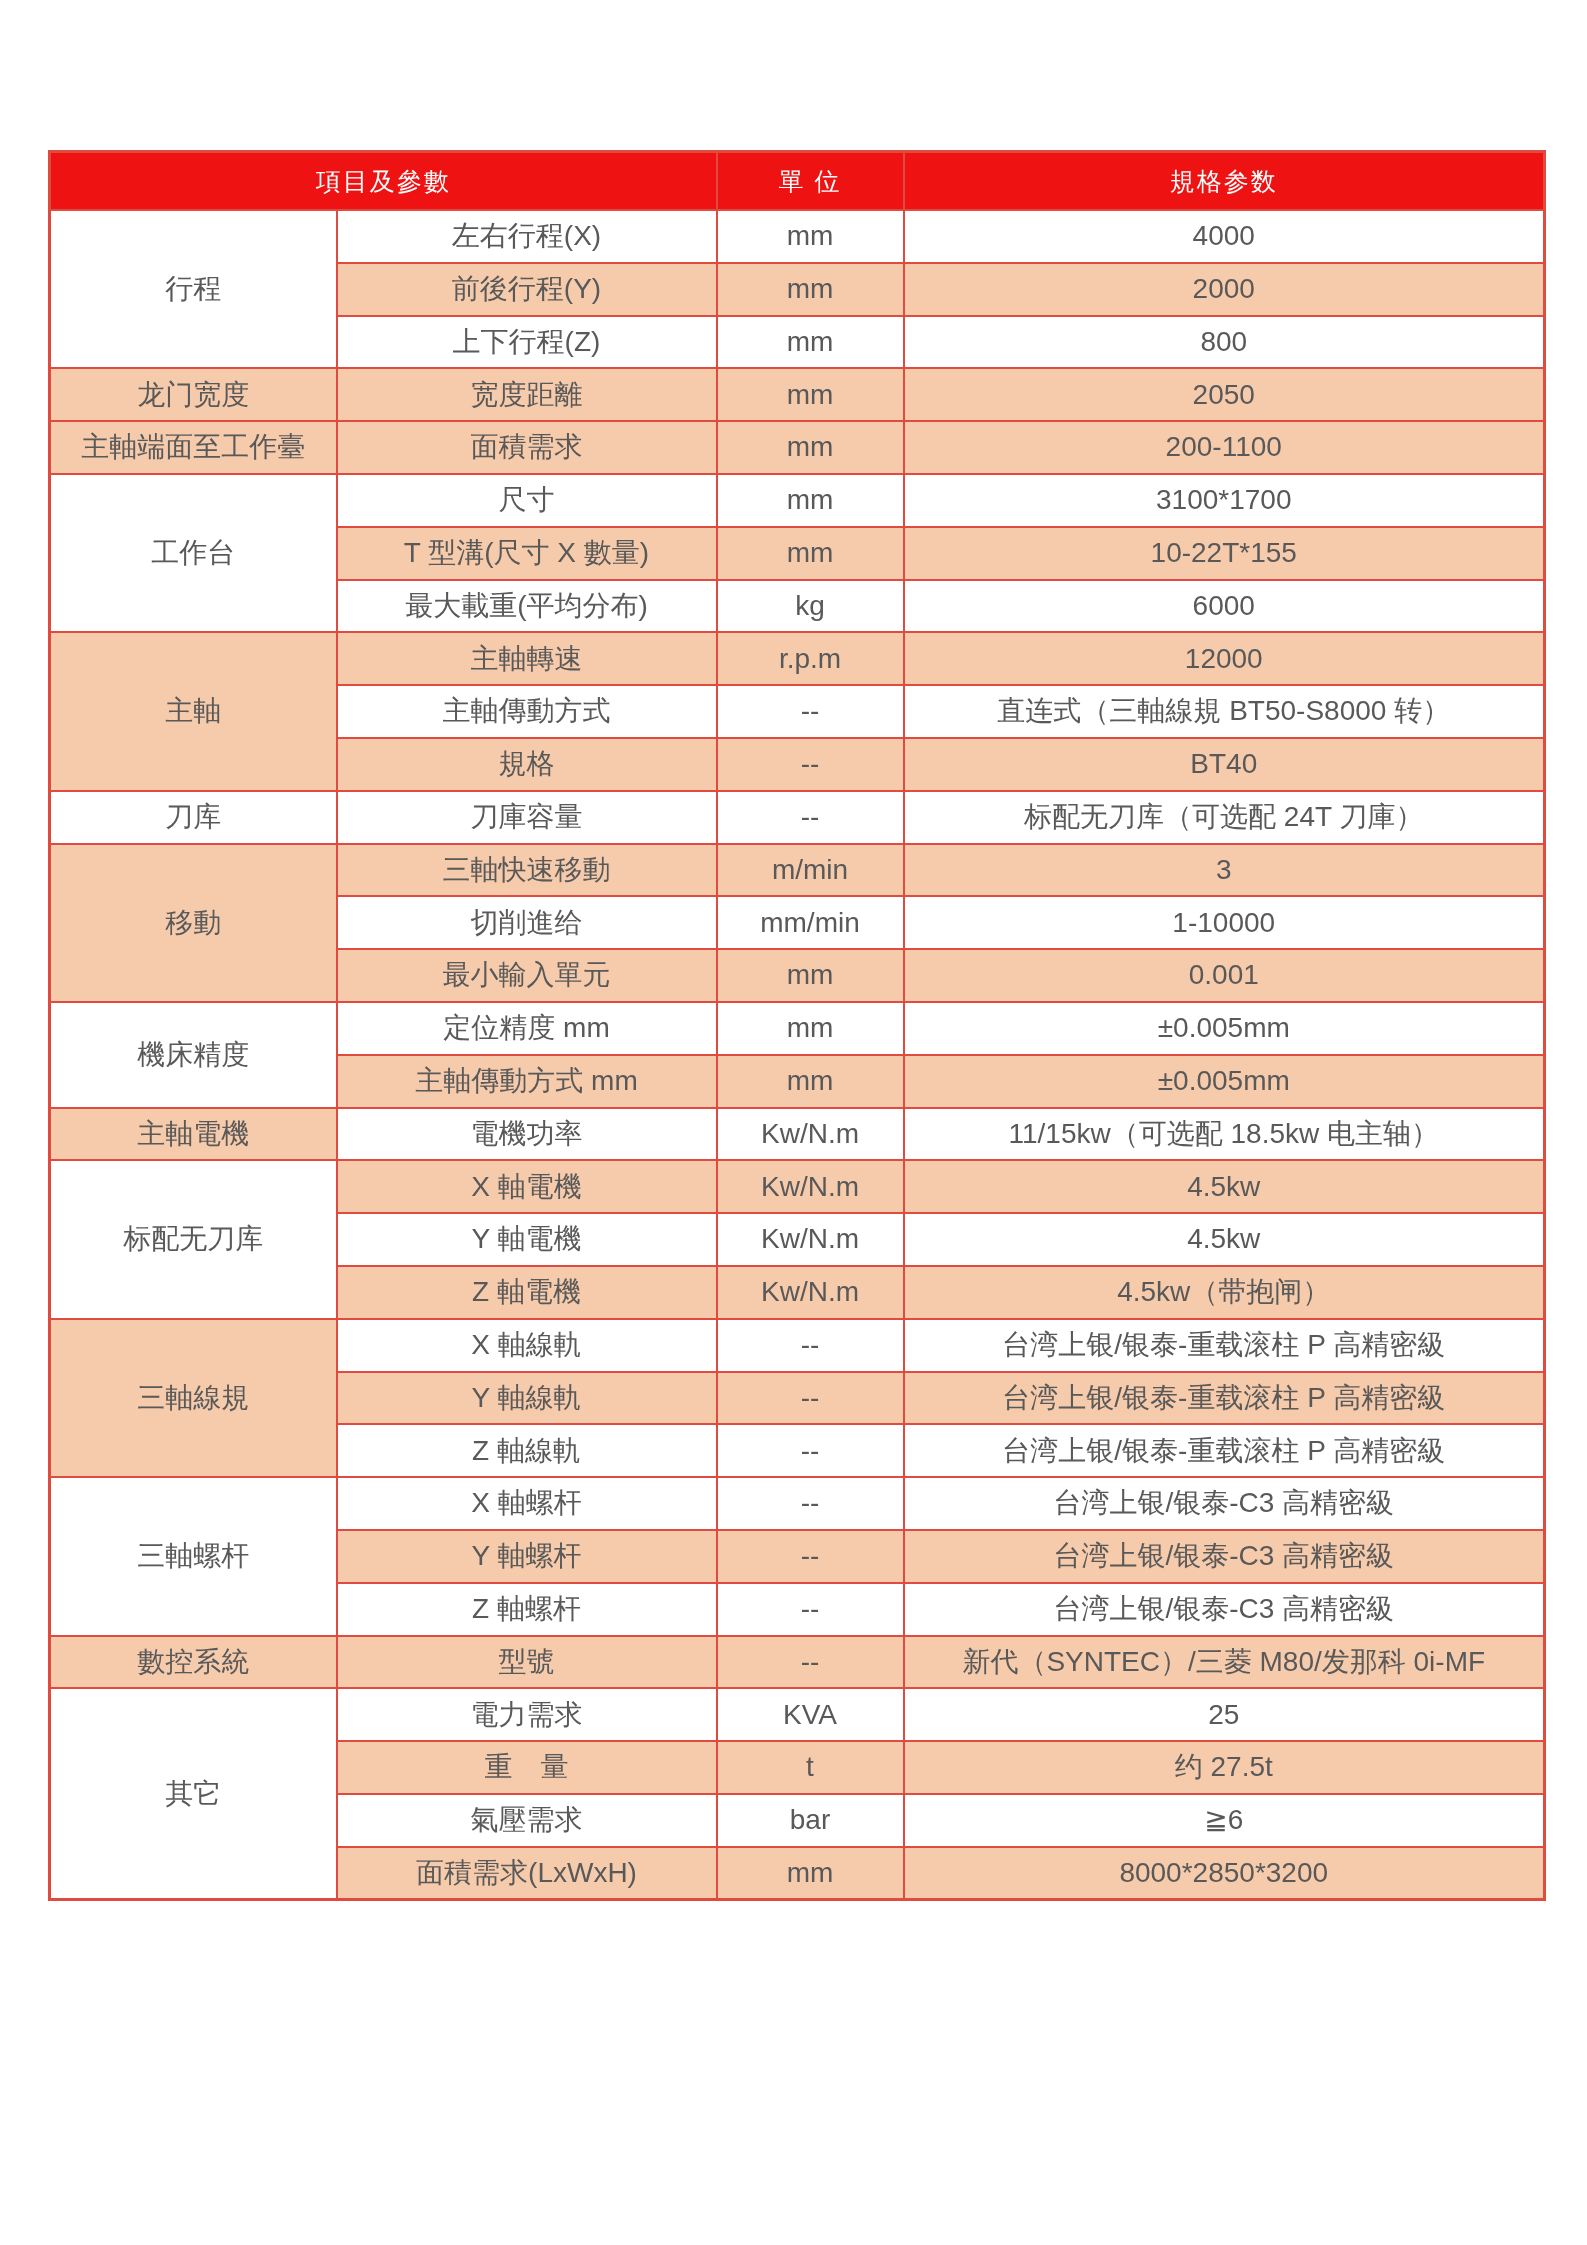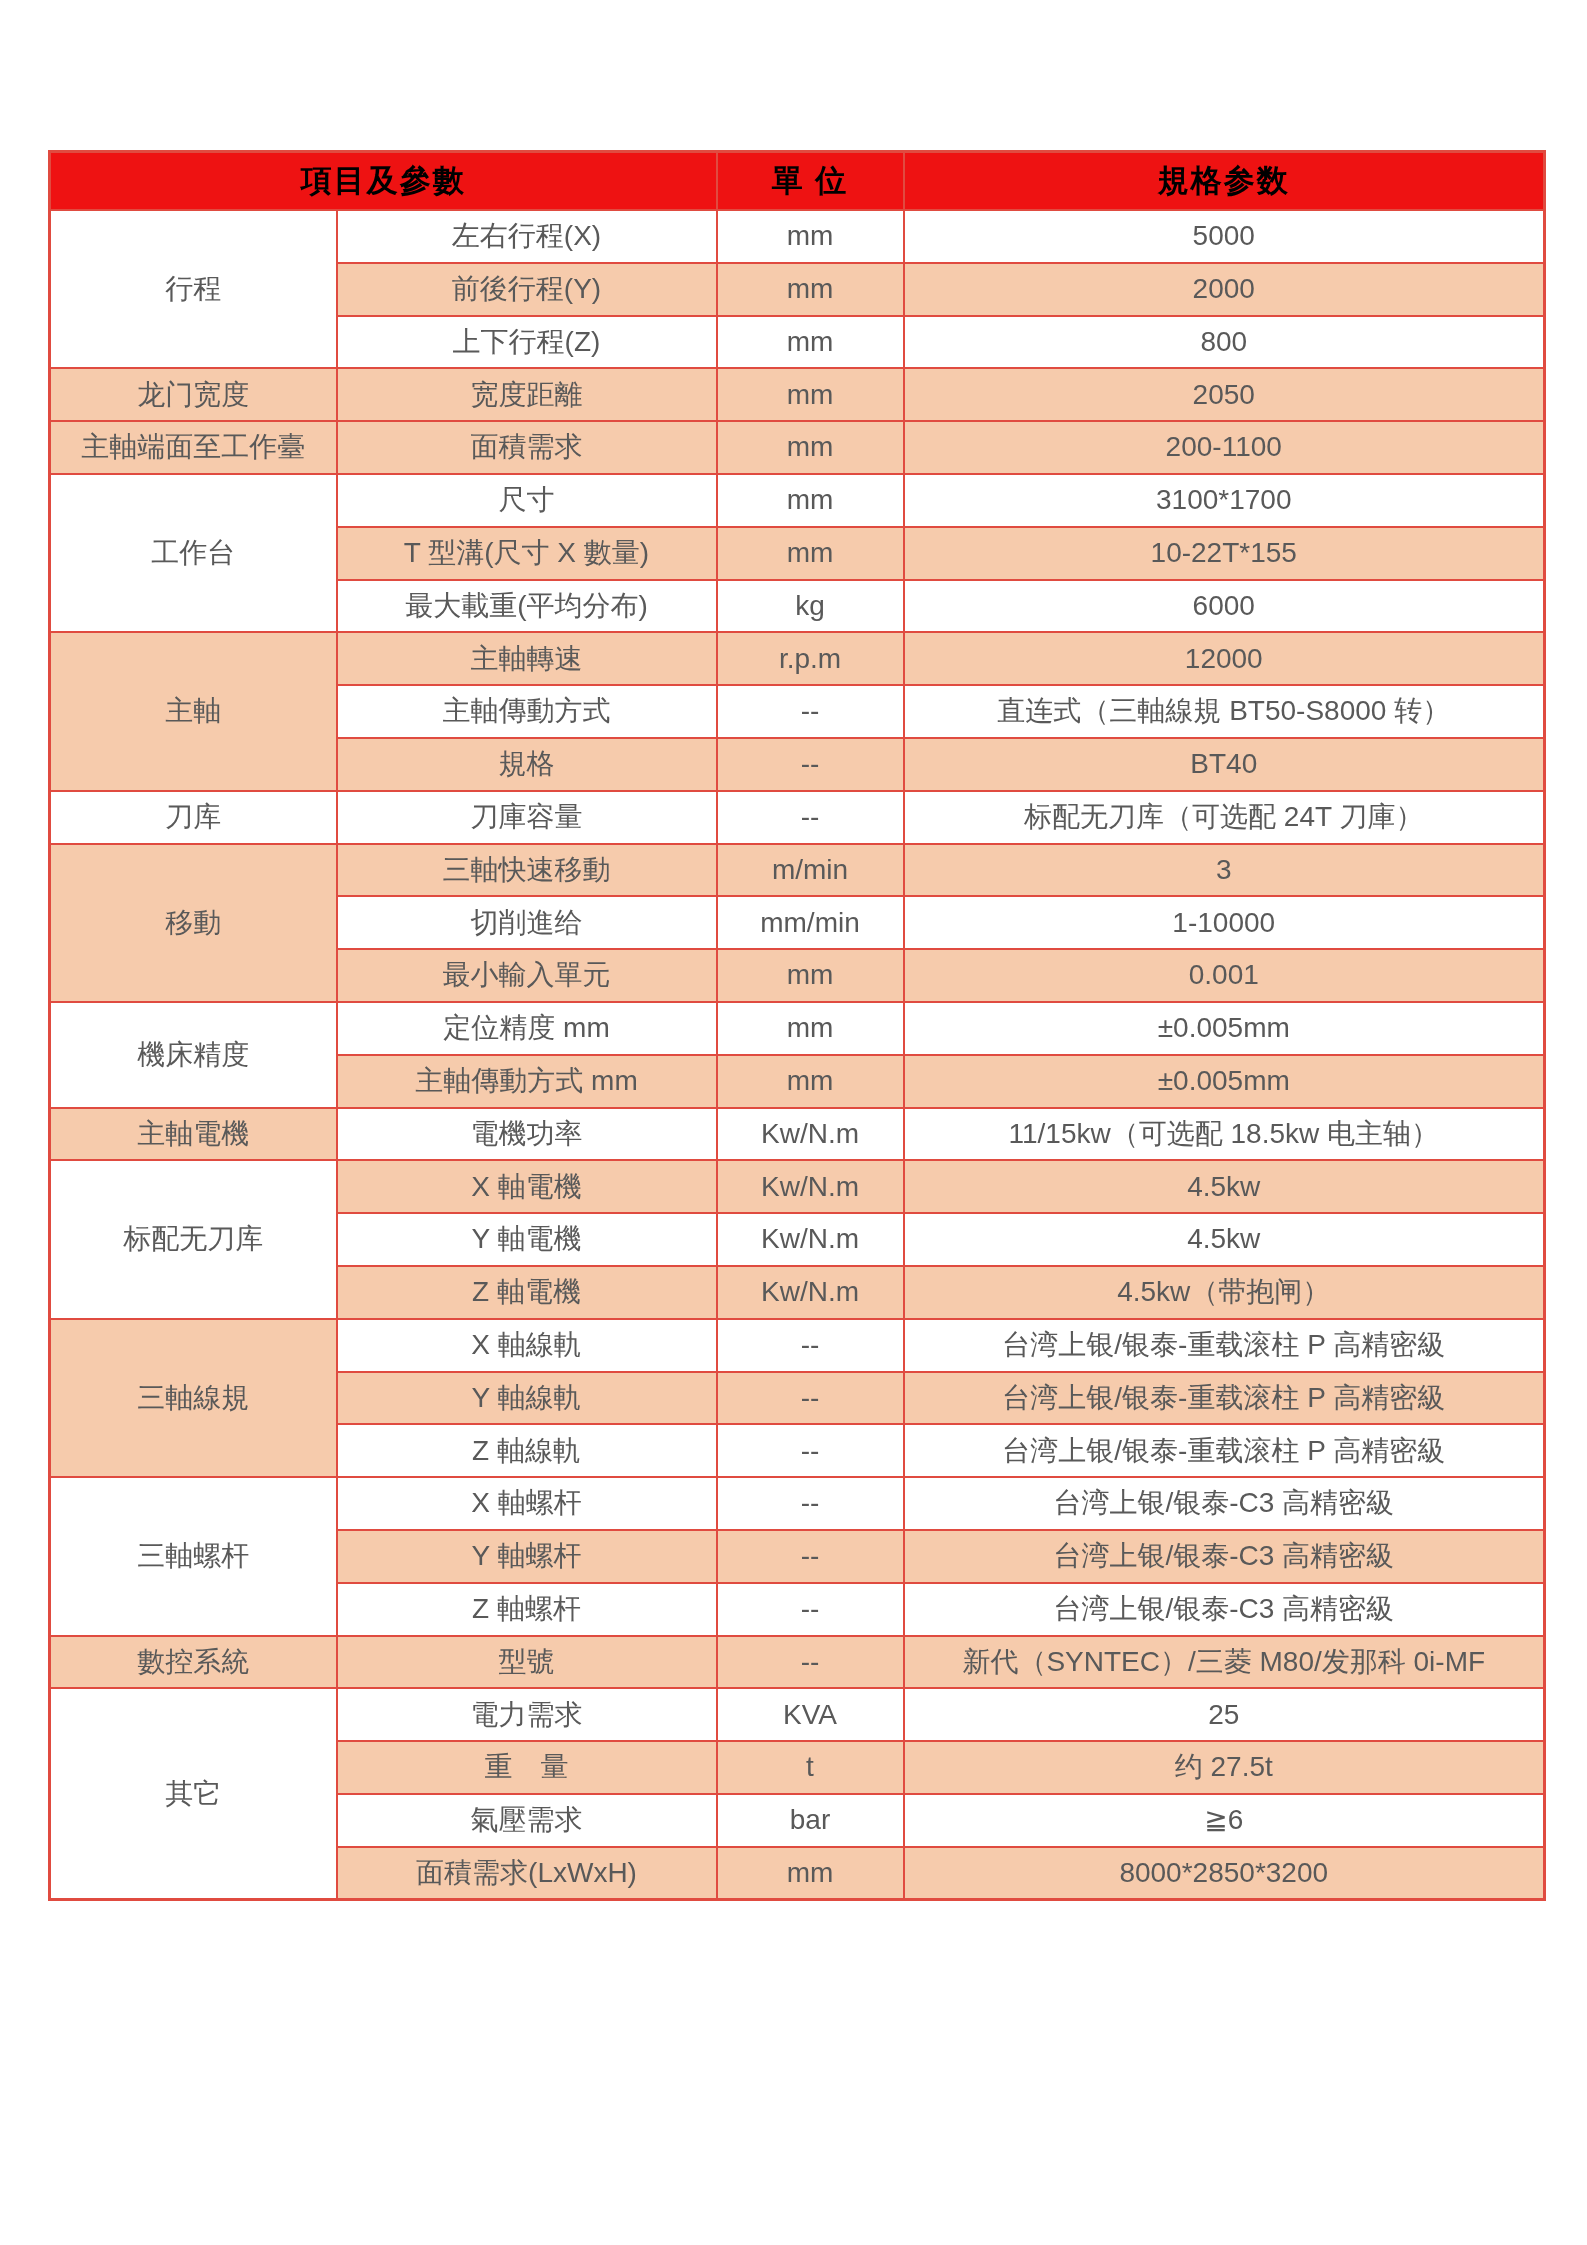--- a/index.html
+++ b/index.html
@@ -26,21 +26,21 @@
   }
   table.spec th, table.spec td{
     border:2px solid var(--border-red);
     text-align:center;vertical-align:middle;
     color:var(--text-gray);
     font-size:28px;line-height:1.15;
     padding:0 8px;overflow:hidden;white-space:nowrap;
   }
   table.spec thead th{
     background:var(--header-red);
-    color:#000000;font-weight:bold;font-size:31px;
+    color:#ffffff;font-weight:normal;font-size:25px;
     height:56px;letter-spacing:2px;
   }
   table.spec tbody tr{height:52.8px;}
   td.bg-white{background:#ffffff;border-radius:13px;}
   td.bg-peach{background:var(--peach);margin-top:28px;}
 </style>
 </head>
 <body>
 
 <div class="sheet">
@@ -56,21 +56,21 @@
         <th colspan="2">項目及參數</th>
         <th>單 位</th>
         <th>規格参数</th>
       </tr>
     </thead>
     <tbody>
         <tr>
           <td rowspan="3" class="bg-white">行程</td>
           <td class="bg-white">左右行程(X)</td>
           <td class="bg-white">mm</td>
-          <td class="bg-white">5000</td>
+          <td class="bg-white">4000</td>
         </tr>
         <tr>
           <td class="bg-peach">前後行程(Y)</td>
           <td class="bg-peach">mm</td>
           <td class="bg-peach">2000</td>
         </tr>
         <tr>
           <td class="bg-white">上下行程(Z)</td>
           <td class="bg-white">mm</td>
           <td class="bg-white">800</td>

